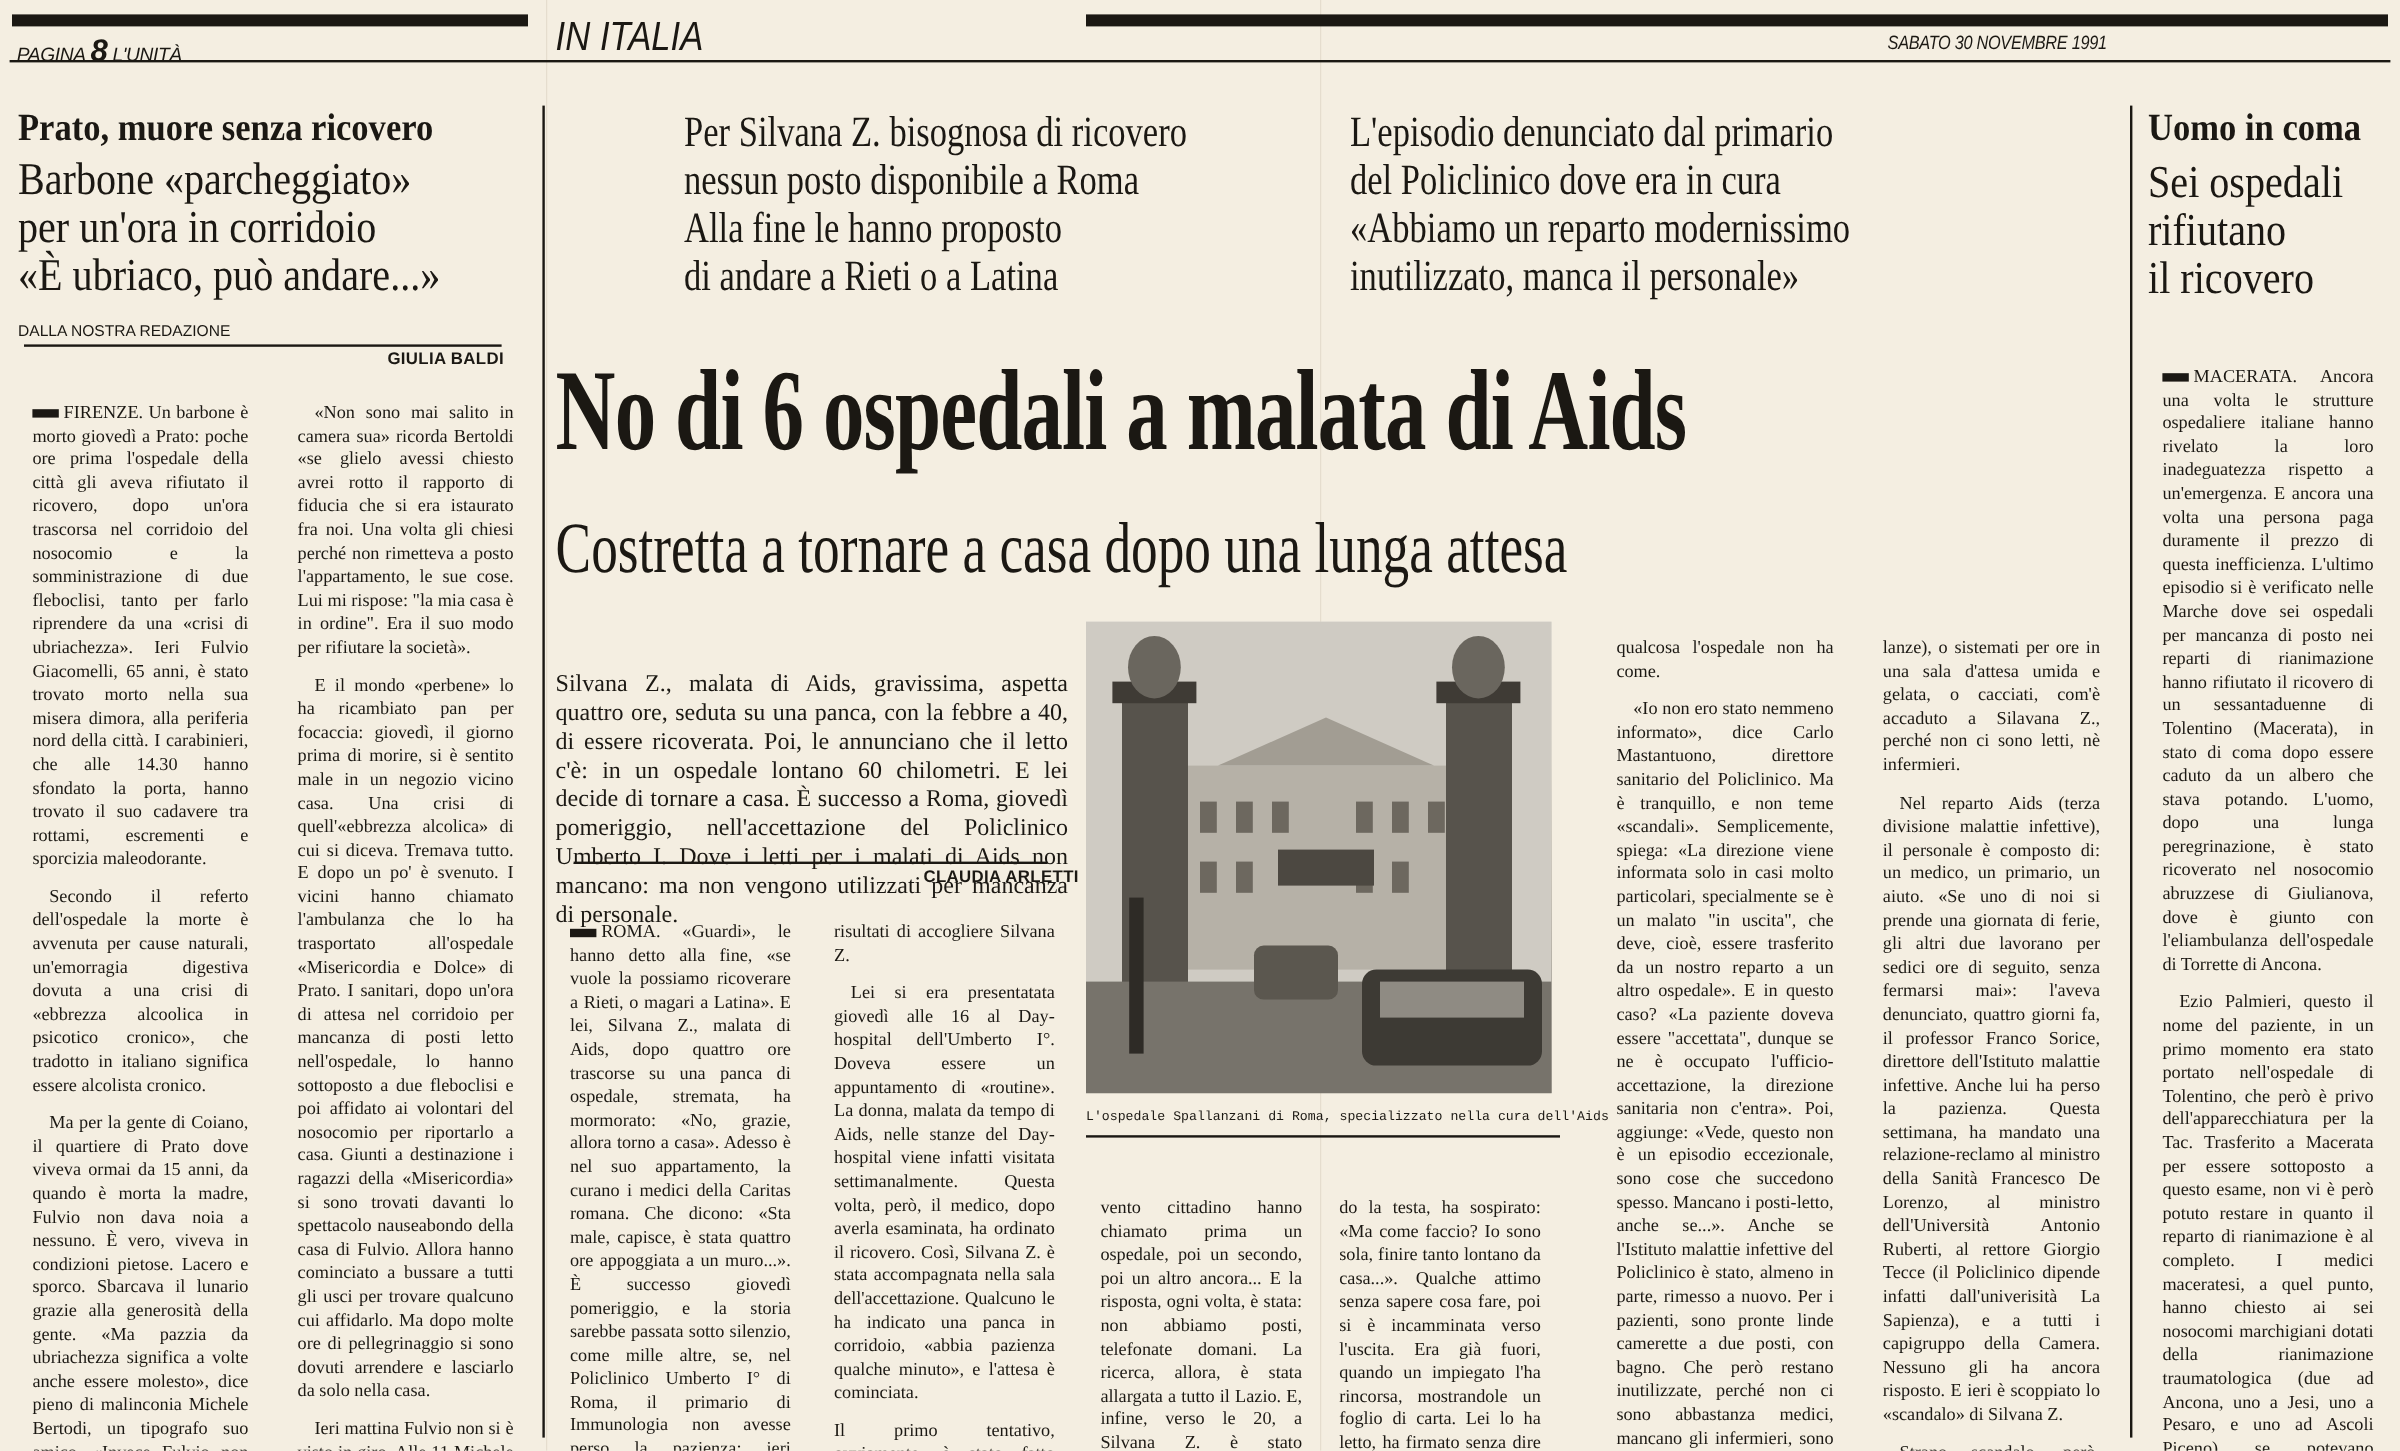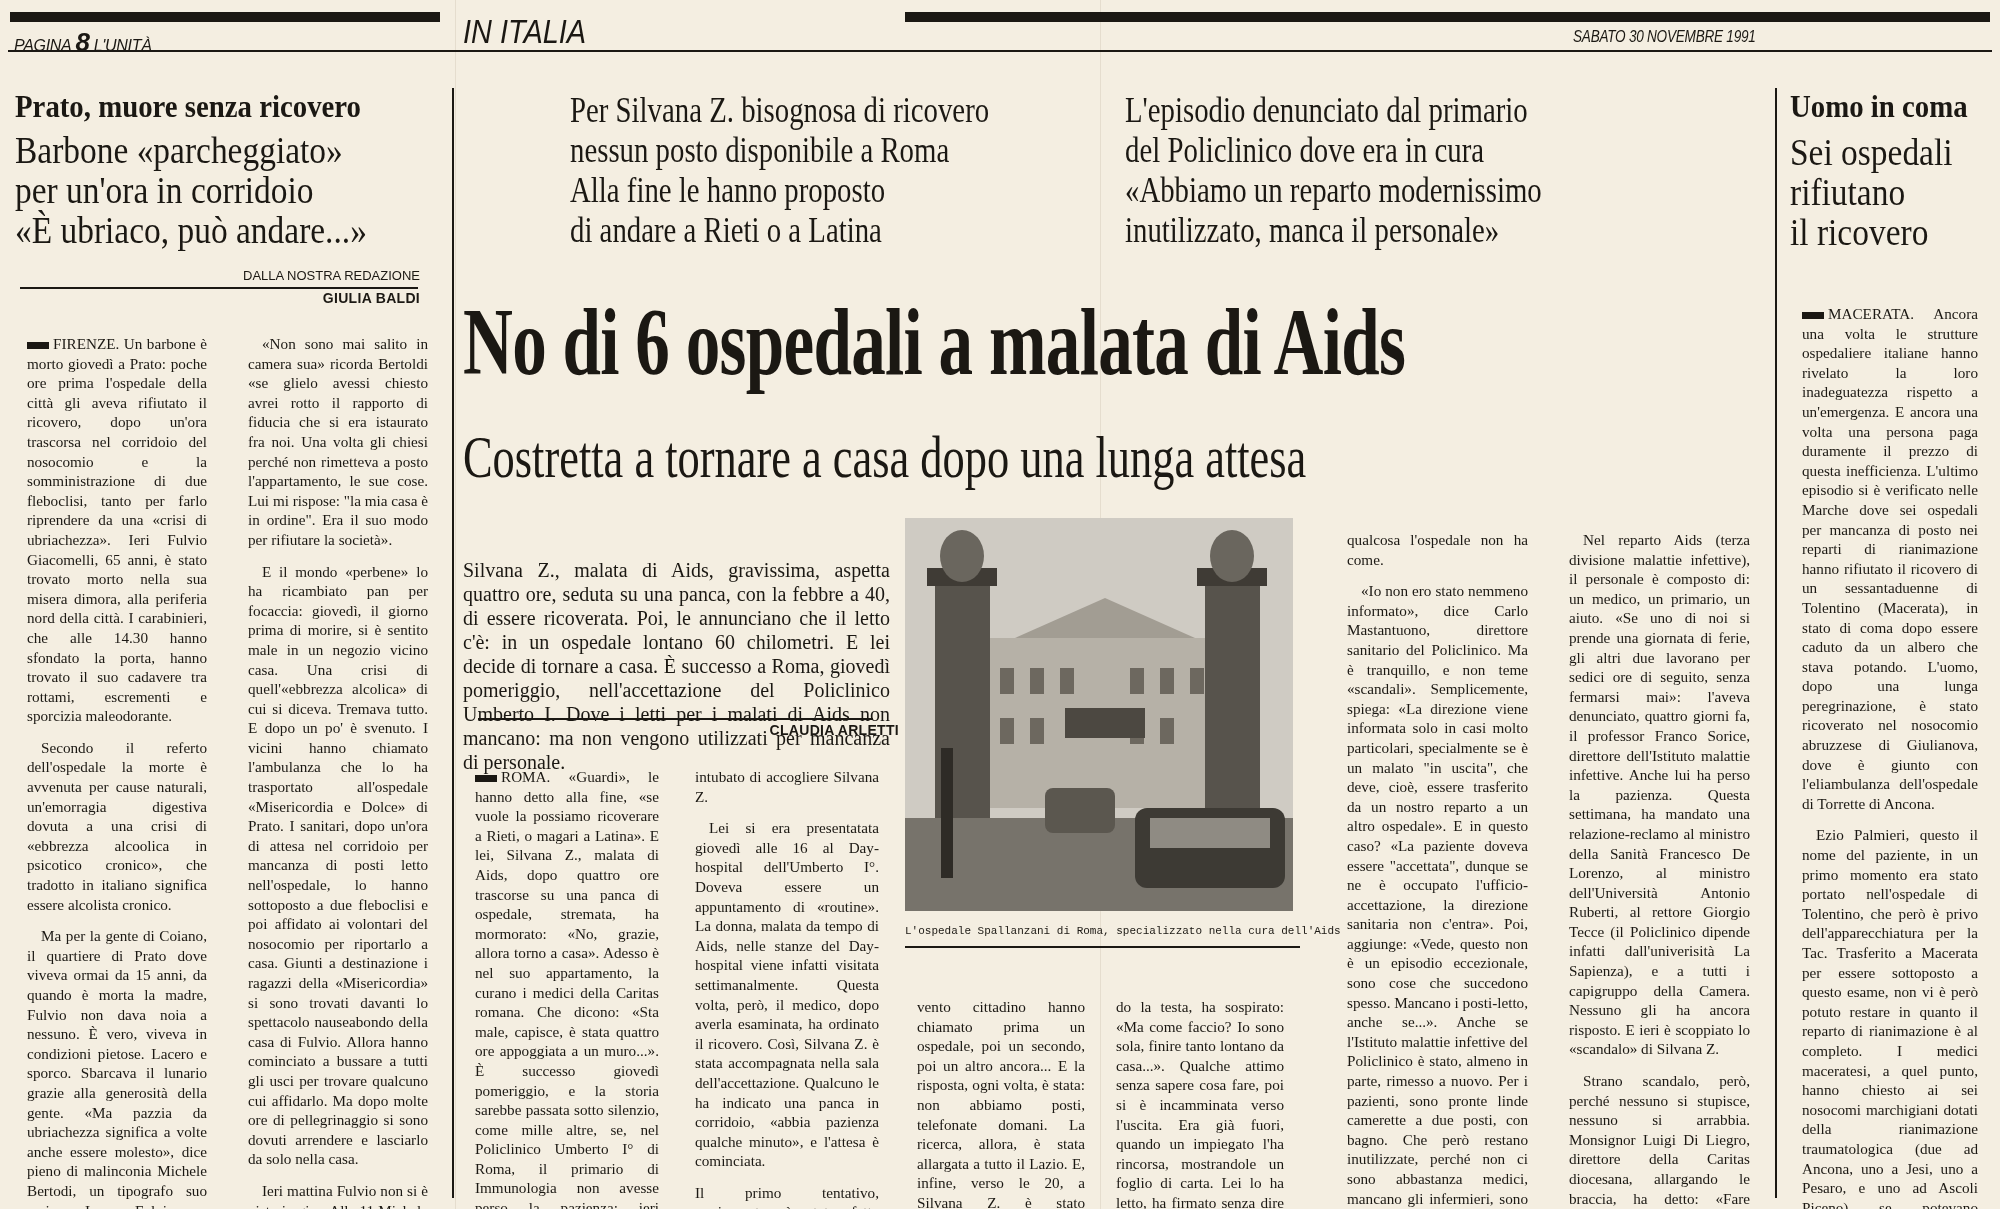--- a/index.html
+++ b/index.html
@@ -15,21 +15,21 @@
   .vrule{position:absolute;width:2px;background:#1b1813;}
   .hrule{position:absolute;height:2px;background:#1b1813;}
   
   .kicker{font-weight:bold;font-size:32px;line-height:36px;transform:scaleX(0.9);transform-origin:left;white-space:nowrap;}
   .subhead{font-size:38px;line-height:40px;transform:scaleX(0.88);transform-origin:left;}
   .subhead div{white-space:nowrap;}
   .deck{font-size:36px;line-height:40px;transform:scaleX(0.80);transform-origin:left;}
   .deck div{white-space:nowrap;}
   .main-title{font-weight:bold;font-size:96px;line-height:100px;white-space:nowrap;transform:scaleX(0.72);transform-origin:left;letter-spacing:-1px;}
   .main-sub{font-size:60px;line-height:64px;white-space:nowrap;transform:scaleX(0.74);transform-origin:left;}
-  .byline-lbl{font-family:"Liberation Sans","DejaVu Sans",sans-serif;font-size:13px;text-align:right;}
+  .byline-lbl{font-family:"Liberation Sans","DejaVu Sans",sans-serif;font-size:13px;text-align:left;}
   .byline{font-family:"Liberation Sans","DejaVu Sans",sans-serif;font-weight:bold;font-size:14px;text-align:right;letter-spacing:0.3px;}
   .col{position:absolute;font-size:15.2px;line-height:19.6px;text-align:justify;hyphens:auto;}
   .col p{margin:12px;text-indent:14px;}
   .col p.first{text-indent:0;}
   .dateline-mark{display:inline-block;width:22px;height:7px;background:#1b1813;margin-right:4px;vertical-align:middle;}
   .lead{font-size:20px;line-height:24px;text-align:justify;margin-top:40px;}
   .photo{position:absolute;overflow:hidden;
          background:
            linear-gradient(180deg,#d6d3cc 0%,#cfcbc2 30%,#a9a49a 55%,#7c7870 75%,#5a564f 100%);}
   .caption{font-family:Liberation Mono, monospace;font-size:11px;white-space:nowrap;}
@@ -128,35 +128,36 @@
     <rect x="36" y="230" width="12" height="130" fill="#2e2b26"></rect>
   </svg>
 </div>
 <div class="abs caption" style="left:905px;top:925px">L'ospedale Spallanzani di Roma, specializzato nella cura dell'Aids</div>
 <div class="hrule" style="left:905px;top:946px;width:395px"></div>
 
 <div class="col" style="left:463px;top:755px;width:208px">
   <p class="first"><span class="dateline-mark"></span><span>ROMA. «Guardi», le hanno detto alla fine, «se vuole la possiamo ricoverare a Rieti, o magari a Latina». E lei, Silvana Z., malata di Aids, dopo quattro ore trascorse su una panca di ospedale, stremata, ha mormorato: «No, grazie, allora torno a casa». Adesso è nel suo appartamento, la curano i medici della Caritas romana. Che dicono: «Sta male, capisce, è stata quattro ore appoggiata a un muro...». È successo giovedì pomeriggio, e la storia sarebbe passata sotto silenzio, come mille altre, se, nel Policlinico Umberto I° di Roma, il primario di Immunologia non avesse perso la pazienza: ieri mattina, saputo dell'ultimo «caso», il professor Fernando Aiuti è corso al telefono e ha chiamato i giornali. Per spiegare che, in tutta Roma, dopo ore e ore di ricerche, nessun ospedale ha</span></p>
 </div>
 <div class="col" style="left:683px;top:755px;width:208px">
-  <p class="first">intubato di accogliere Silvana Z.</p>
+  <p class="first">risultati di accogliere Silvana Z.</p>
   <p>Lei si era presentatata giovedì alle 16 al Day-hospital dell'Umberto I°. Doveva essere un appuntamento di «routine». La donna, malata da tempo di Aids, nelle stanze del Day-hospital viene infatti visitata settimanalmente. Questa volta, però, il medico, dopo averla esaminata, ha ordinato il ricovero. Così, Silvana Z. è stata accompagnata nella sala dell'accettazione. Qualcuno le ha indicato una panca in corridoio, «abbia pazienza qualche minuto», e l'attesa è cominciata.</p>
   <p class="first">Il primo tentativo, ovviamente, è stato fatto proprio all'interno del Policlino Umberto I°: «Siamo pieni», hanno spiegato al telefono i responsabili del reparto Malattie infettive, «provate altrove, magari al Gemelli». I dipendenti del Pronto inter-</p>
 </div>
 <div class="col" style="left:905px;top:985px;width:192px">
   <p class="first">vento cittadino hanno chiamato prima un ospedale, poi un secondo, poi un altro ancora... E la risposta, ogni volta, è stata: non abbiamo posti, telefonate domani. La ricerca, allora, è stata allargata a tutto il Lazio. E, infine, verso le 20, a Silvana Z. è stato annunciato che a Rieti (100 chilometri da Roma), e a Latina (60 chilometri) un letto c'era. Lei, scuoten-</p>
 </div>
 <div class="col" style="left:1104px;top:985px;width:192px">
   <p class="first">do la testa, ha sospirato: «Ma come faccio? Io sono sola, finire tanto lontano da casa...». Qualche attimo senza sapere cosa fare, poi si è incamminata verso l'uscita. Era già fuori, quando un impiegato l'ha rincorsa, mostrandole un foglio di carta. Lei lo ha letto, ha firmato senza dire una parola: ufficialmente, Silvana Z. ha rifiutato il ricovero, se le accade</p>
 </div>
 <div class="col" style="left:1335px;top:518px;width:205px">
   <p class="first">qualcosa l'ospedale non ha come.</p>
   <p>«Io non ero stato nemmeno informato», dice Carlo Mastantuono, direttore sanitario del Policlinico. Ma è tranquillo, e non teme «scandali». Semplicemente, spiega: «La direzione viene informata solo in casi molto particolari, specialmente se è un malato "in uscita", che deve, cioè, essere trasferito da un nostro reparto a un altro ospedale». E in questo caso? «La paziente doveva essere "accettata", dunque se ne è occupato l'ufficio-accettazione, la direzione sanitaria non c'entra». Poi, aggiunge: «Vede, questo non è un episodio eccezionale, sono cose che succedono spesso. Mancano i posti-letto, anche se...». Anche se l'Istituto malattie infettive del Policlinico è stato, almeno in parte, rimesso a nuovo. Per i pazienti, sono pronte linde camerette a due posti, con bagno. Che però restano inutilizzate, perché non ci sono abbastanza medici, mancano gli infermieri, sono introvabili gli ausiliari. Così, si usano solo i vecchi padiglioni, che cadono a pezzi. Due settimane fa, quando a Roma è piovuto ininterrottamente per giorni, qui è successo di tutto: malati di Aids, in preda alla febbre, portati in barella sotto l'acqua (manca la tettoia per le ambu-</p>
 </div>
 <div class="col" style="left:1557px;top:518px;width:205px">
+  <p class="first">lanze), o sistemati per ore in una sala d'attesa umida e gelata, o cacciati, com'è accaduto a Silavana Z., perché non ci sono letti, nè infermieri.</p>
   <p>Nel reparto Aids (terza divisione malattie infettive), il personale è composto di: un medico, un primario, un aiuto. «Se uno di noi si prende una giornata di ferie, gli altri due lavorano per sedici ore di seguito, senza fermarsi mai»: l'aveva denunciato, quattro giorni fa, il professor Franco Sorice, direttore dell'Istituto malattie infettive. Anche lui ha perso la pazienza. Questa settimana, ha mandato una relazione-reclamo al ministro della Sanità Francesco De Lorenzo, al ministro dell'Università Antonio Ruberti, al rettore Giorgio Tecce (il Policlinico dipende infatti dall'univerisità La Sapienza), e a tutti i capigruppo della Camera. Nessuno gli ha ancora risposto. E ieri è scoppiato lo «scandalo» di Silvana Z.</p>
   <p>Strano scandalo, però, perché nessuno si stupisce, nessuno si arrabbia. Monsignor Luigi Di Liegro, direttore della Caritas diocesana, allargando le braccia, ha detto: «Fare commenti mi sembra inutile, e anche drammatizzare è fuori luogo. Questa è una tragedia quotidiana, risaputa, nota a tutti. E, noi, non abbiamo più nemmeno la forza per protestare».</p>
 </div>
 
 <div class="vrule" style="left:1775px;top:88px;height:1110px"></div>
 
 <div class="abs kicker" style="left:1790px;top:88px">Uomo in coma</div>
 <div class="abs subhead" style="left:1790px;top:132px">
   <div>Sei ospedali</div>
   <div>rifiutano</div>

